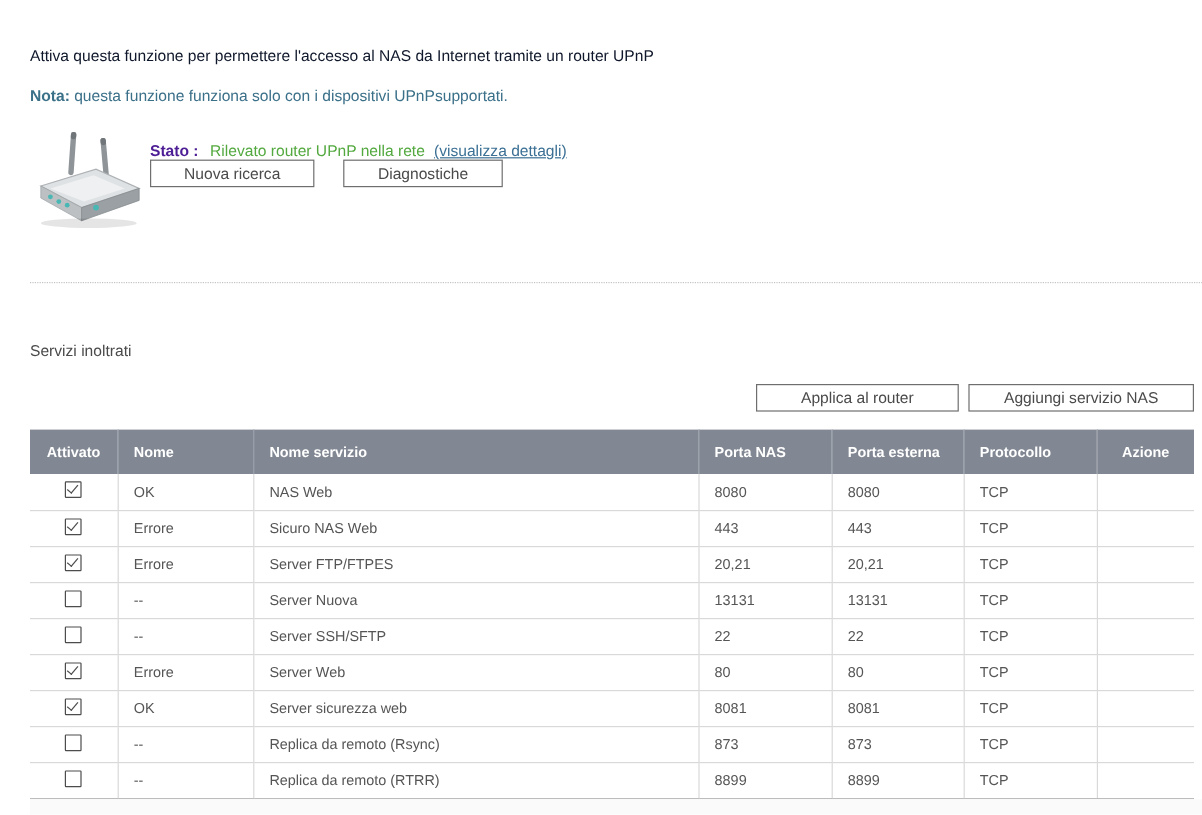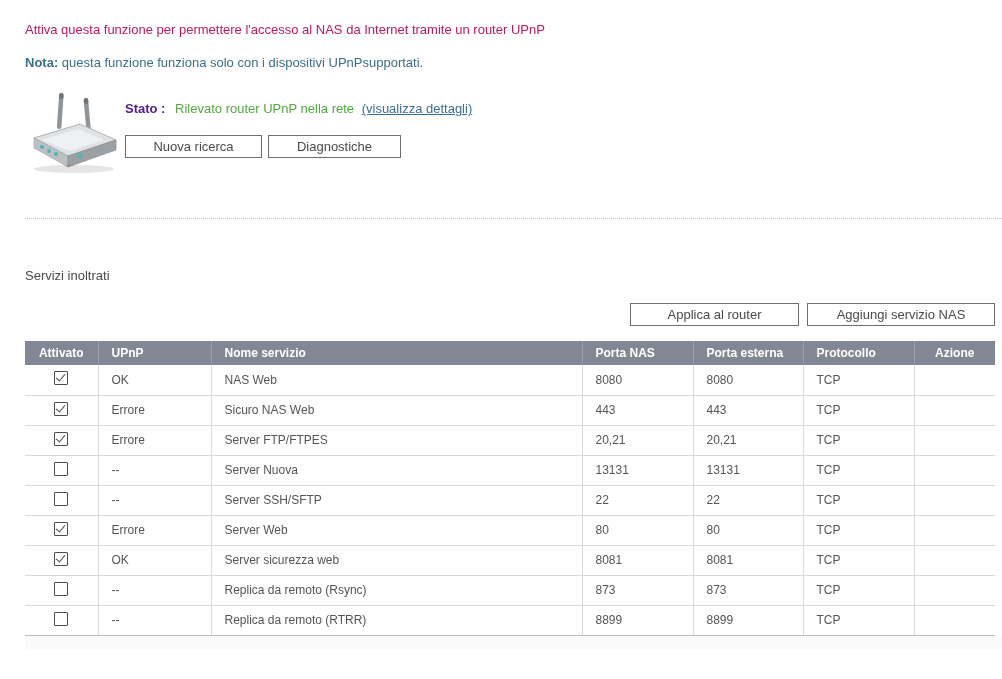--- a/index.html
+++ b/index.html
@@ -8,51 +8,51 @@
   .content { padding:22px 0 0 25px; }
 
   
   .cb { width:14px; height:14px; border:1.5px solid #4c4c4c; border-radius:1px;
     display:inline-block; position:relative; background:#fff; flex:0 0 auto; }
   .cb.checked::after { content:""; position:absolute; left:3px; top:0px;
     width:4px; height:8px; border:solid #4c4c4c; border-width:0 1.5px 1.5px 0;
     transform:rotate(40deg); }
 
   .enable-row { display:flex; align-items:center; gap:10px; }
-  .desc { color:#be185d; }
+  .desc { margin-top:17px; color:#0f172a; }
   .note { margin-top:18px; color:#3b7089; }
   .note b { font-weight:bold; }
 
   .router-block { margin-top:20px; display:flex; align-items:flex-start; }
   .router-icon { width:92px; height:84px; margin-left:3px; flex:0 0 auto; }
   .router-right { margin-left:5px; padding-top:11px; }
   .status-line { white-space:nowrap; }
   .status-label { color:#4c1d95; font-weight:bold; }
   .status-msg { color:#53a93f; margin-left:6px; }
   .details-link { color:#3c7095; text-decoration:underline; margin-left:4px; cursor:pointer;text-align:center; }
 
   .btn { display:inline-block; background:#fff; border:1px solid #6e6e6e; color:#4a4a4a;
     font-family:"Liberation Sans", sans-serif; font-size:13px; height:23px; line-height:21px;
     text-align:center; cursor:pointer; }
-  .top-btns { margin-top:19px; display:flex; gap:6px; }
+  .top-btns { display:flex; gap:24px; }
   .btn-rescan { width:137px; }
   .btn-diag  { width:133px; }
 
   .divider { border-top:1px dotted #c3c3c3; margin-top:44px; }
 
   .section-title { margin-top:49px; color:#4a4a4a; }
 
   .table-actions { width:970px; margin-top:20px; display:flex; justify-content:flex-end; gap:8px; }
   .btn-apply { width:169px; }
   .btn-add   { width:188px; }
 
   
   table.svc { border-collapse:collapse; table-layout:fixed; width:970px; margin-top:15px;
     font-size:12px; }
-  table.svc th { background:#828893; color:#ffffff; font-weight:bold; height:24px;
+  table.svc th { background:#828893; color:#ffffff; font-weight:bold; height:37px;
     text-align:left; padding:0 0 0 13px; border-right:1px solid #9aa0aa; }
   table.svc th:last-child { border-right:none; text-align:center; padding-left:0; }
   table.svc th.c-attivato { text-align:center; padding-left:0; }
   table.svc td { height:30px; border-bottom:1px solid #d9d9d9; border-right:1px solid #d9d9d9;
     padding:0 0 0 13px; color:#555; background:#fff; }
   table.svc td:last-child { border-right:none; }
   table.svc td.c-attivato { text-align:center; padding-left:0; }
   table.svc tr:last-child td { border-bottom:1px solid #bcbcbc; }
   td.error { color:#e02b2b; }
 
@@ -125,21 +125,21 @@
         <col class="col-stato">
         <col class="col-nome">
       <col class="col-pnas">
         <col class="col-pest">
         <col class="col-proto">
         <col class="col-azione">
     </colgroup>
     <thead>
       <tr>
         <th class="c-attivato">Attivato</th>
-        <th>UPnP</th>
+        <th>Nome</th>
         <th>Nome servizio</th>
         <th>Porta NAS</th>
         <th>Porta esterna</th>
         <th>Protocollo</th>
         <th>Azione</th>
       </tr>
     </thead>
     <tbody>
   <tr>
     <td class="c-attivato"><span class="cb checked"></span></td>

